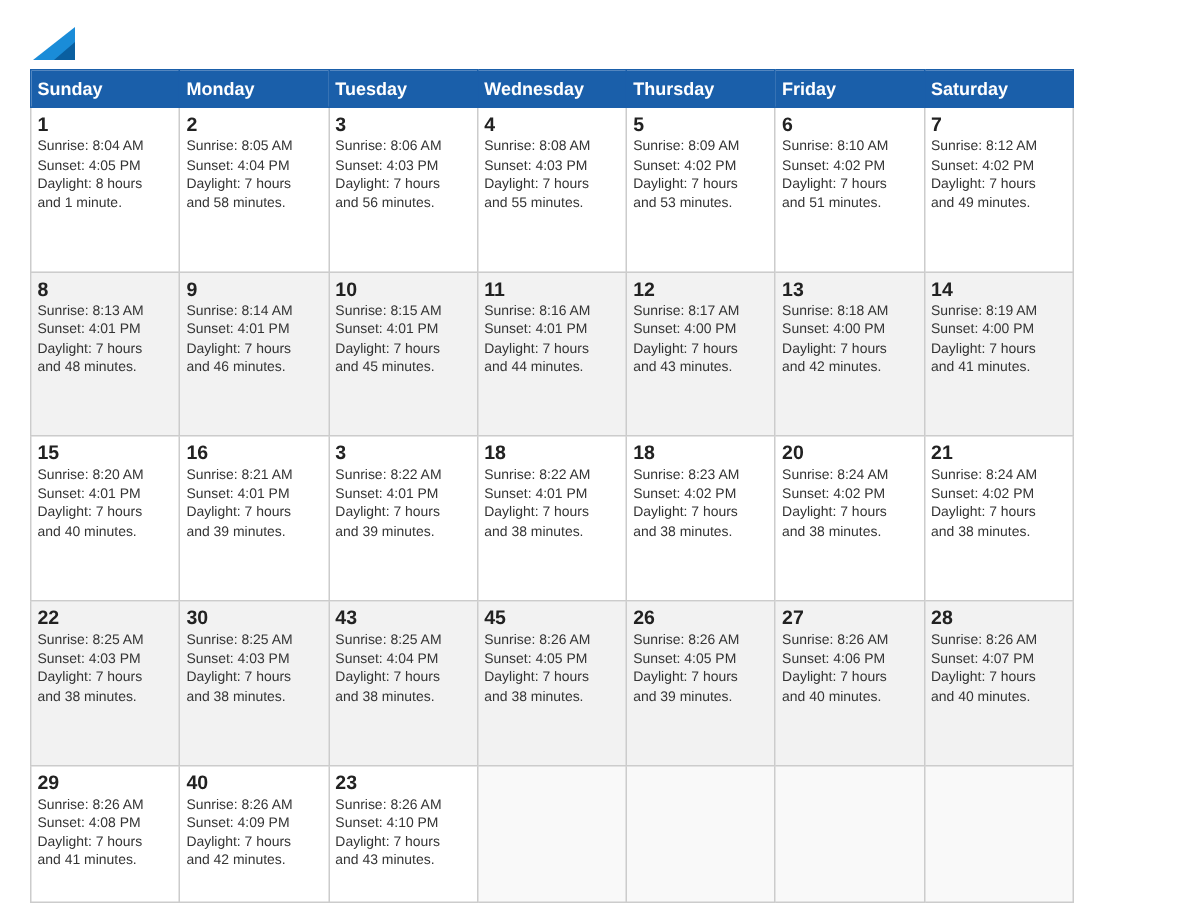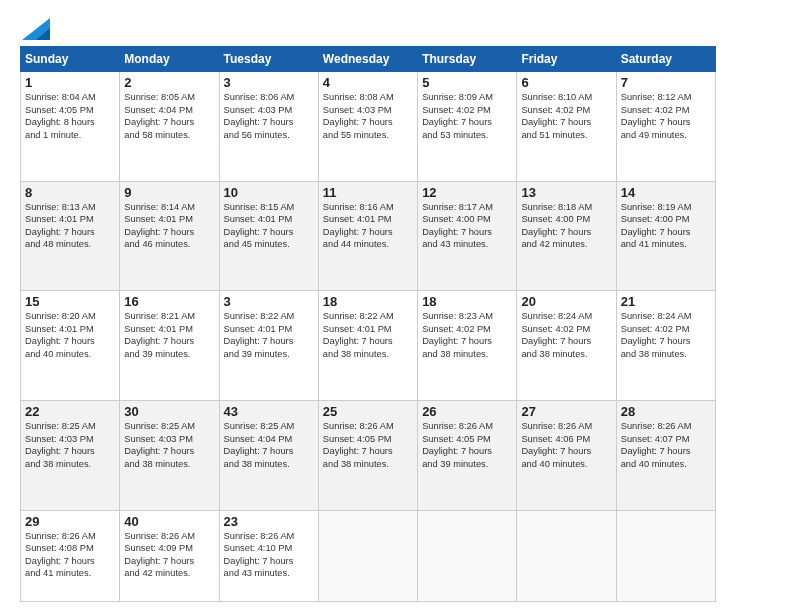--- a/index.html
+++ b/index.html
@@ -239,21 +239,21 @@
           </td>
           <td>
             <span class="day-num">30</span>
             <div class="day-info">Sunrise: 8:25 AM<br>Sunset: 4:03 PM<br>Daylight: 7 hours<br>and 38 minutes.</div>
           </td>
           <td>
             <span class="day-num">43</span>
             <div class="day-info">Sunrise: 8:25 AM<br>Sunset: 4:04 PM<br>Daylight: 7 hours<br>and 38 minutes.</div>
           </td>
           <td>
-            <span class="day-num">25</span>
+            <span class="day-num">45</span>
             <div class="day-info">Sunrise: 8:26 AM<br>Sunset: 4:05 PM<br>Daylight: 7 hours<br>and 38 minutes.</div>
           </td>
           <td>
             <span class="day-num">26</span>
             <div class="day-info">Sunrise: 8:26 AM<br>Sunset: 4:05 PM<br>Daylight: 7 hours<br>and 39 minutes.</div>
           </td>
           <td>
             <span class="day-num">27</span>
             <div class="day-info">Sunrise: 8:26 AM<br>Sunset: 4:06 PM<br>Daylight: 7 hours<br>and 40 minutes.</div>
           </td>

